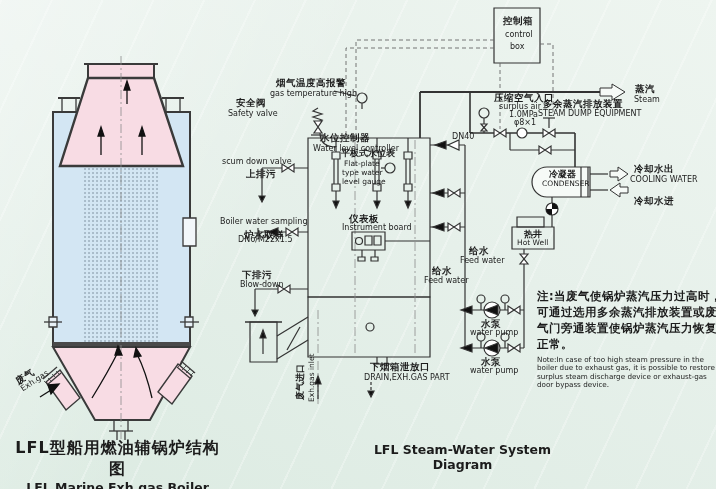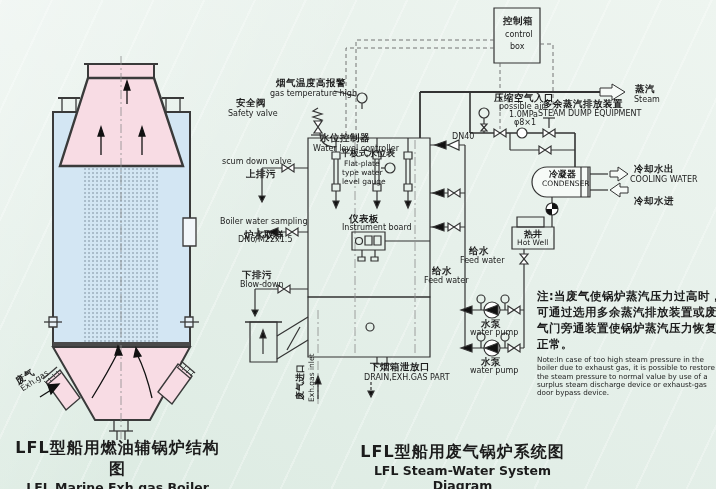--- a/index.html
+++ b/index.html
@@ -333,21 +333,21 @@
 <div class="lbl zh" style="left:242px;top:270px;">下排污</div>
 <div class="lbl en" style="left:240px;top:281px;">Blow-down</div>
 
 <div class="lbl zh" style="left:370px;top:362px;">下烟箱泄放口</div>
 <div class="lbl en" style="left:364px;top:374px;">DRAIN,EXH.GAS PART</div>
 
 <div class="lbl zhs rot90" style="left:296px;top:400px;">废气进口</div>
 <div class="lbl ens rot90" style="left:308px;top:402px;">Exh.gas inlet</div>
 
 <div class="lbl zh" style="left:494px;top:93px;">压缩空气入口</div>
-<div class="lbl en" style="left:499px;top:103px;">possible air</div>
+<div class="lbl en" style="left:499px;top:103px;">surplus air</div>
 <div class="lbl en" style="left:509px;top:111px;">1.0MPa</div>
 <div class="lbl en" style="left:514px;top:119px;">φ8×1</div>
 
 <div class="lbl zh" style="left:543px;top:99px;">多余蒸汽排放装置</div>
 <div class="lbl en" style="left:538px;top:110px;">STEAM DUMP EQUIPMENT</div>
 
 <div class="lbl zh" style="left:635px;top:84px;">蒸汽</div>
 <div class="lbl en" style="left:634px;top:96px;">Steam</div>
 
 <div class="lbl en" style="left:452px;top:133px;">DN40</div>
@@ -379,27 +379,25 @@
 
 <div class="lbl note-zh" style="left:537px;top:288px;">
   <div>注:当废气使锅炉蒸汽压力过高时，</div>
   <div>可通过选用多余蒸汽排放装置或废</div>
   <div>气门旁通装置使锅炉蒸汽压力恢复</div>
   <div>正常。</div>
 </div>
 <div class="lbl note-en" style="left:537px;top:356px;">
   <div>Note:In case of too high steam pressure in the</div>
   <div>boiler due to exhaust gas, it is possible to restore</div>
-  <div>the steam pressure to normal value by use of a</div>
   <div>surplus steam discharge device or exhaust-gas</div>
   <div>door bypass device.</div>
 </div>
 
 <div class="cap" style="left:15px;top:438px;width:205px;">
   <div class="c1">LFL型船用燃油辅锅炉结构图</div>
   <div class="c2">LFL Marine Exh.gas Boiler Structure</div>
 </div>
 <div class="cap" style="left:350px;top:442px;width:225px;">
-  <div class="c1">LFL型船用废气锅炉系统图</div>
   <div class="c2">LFL Steam-Water System Diagram</div>
 </div>
 
 </div>
 
 </body></html>

